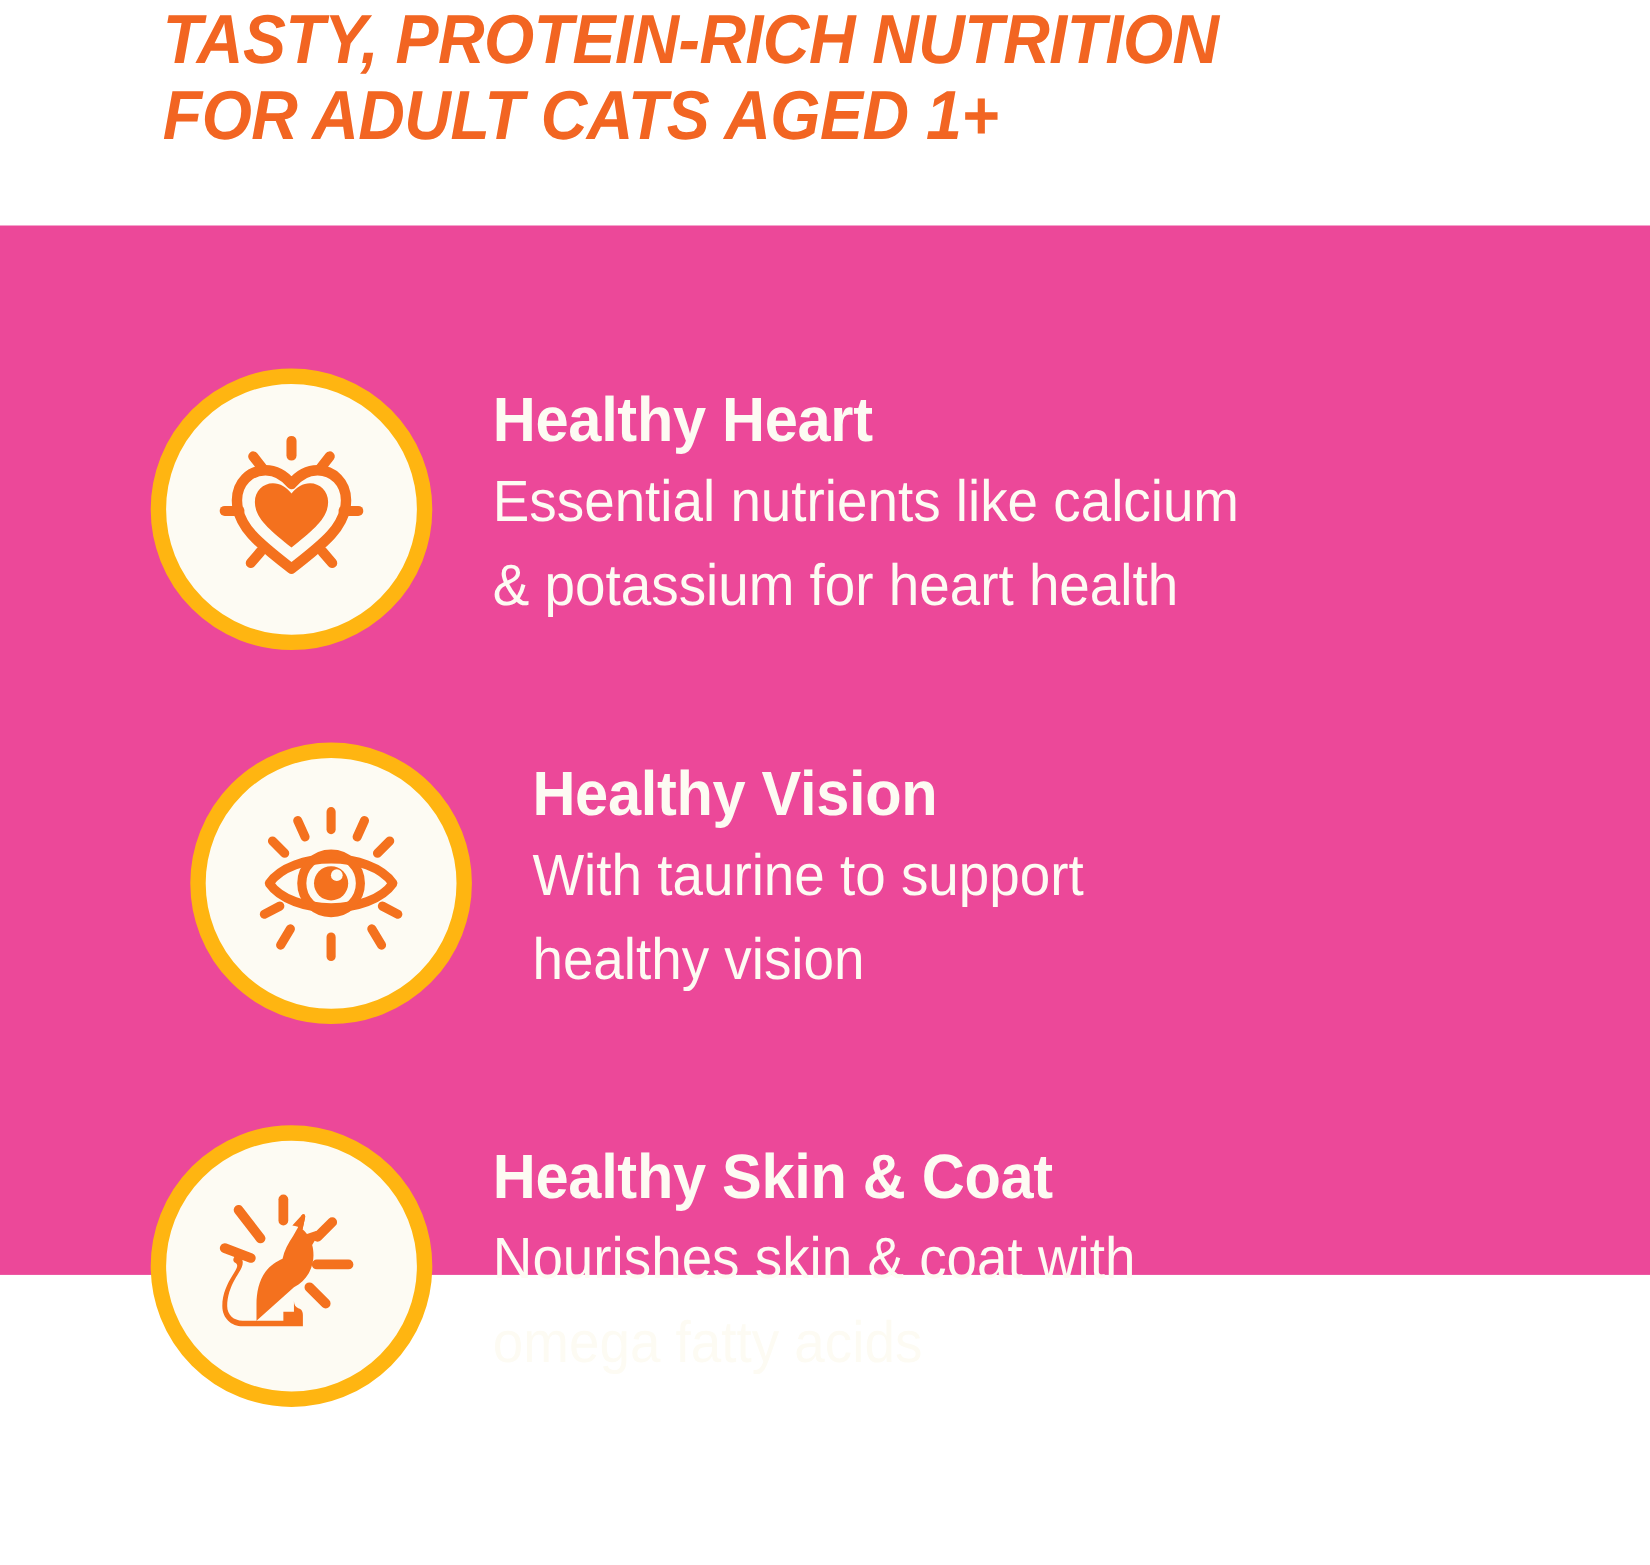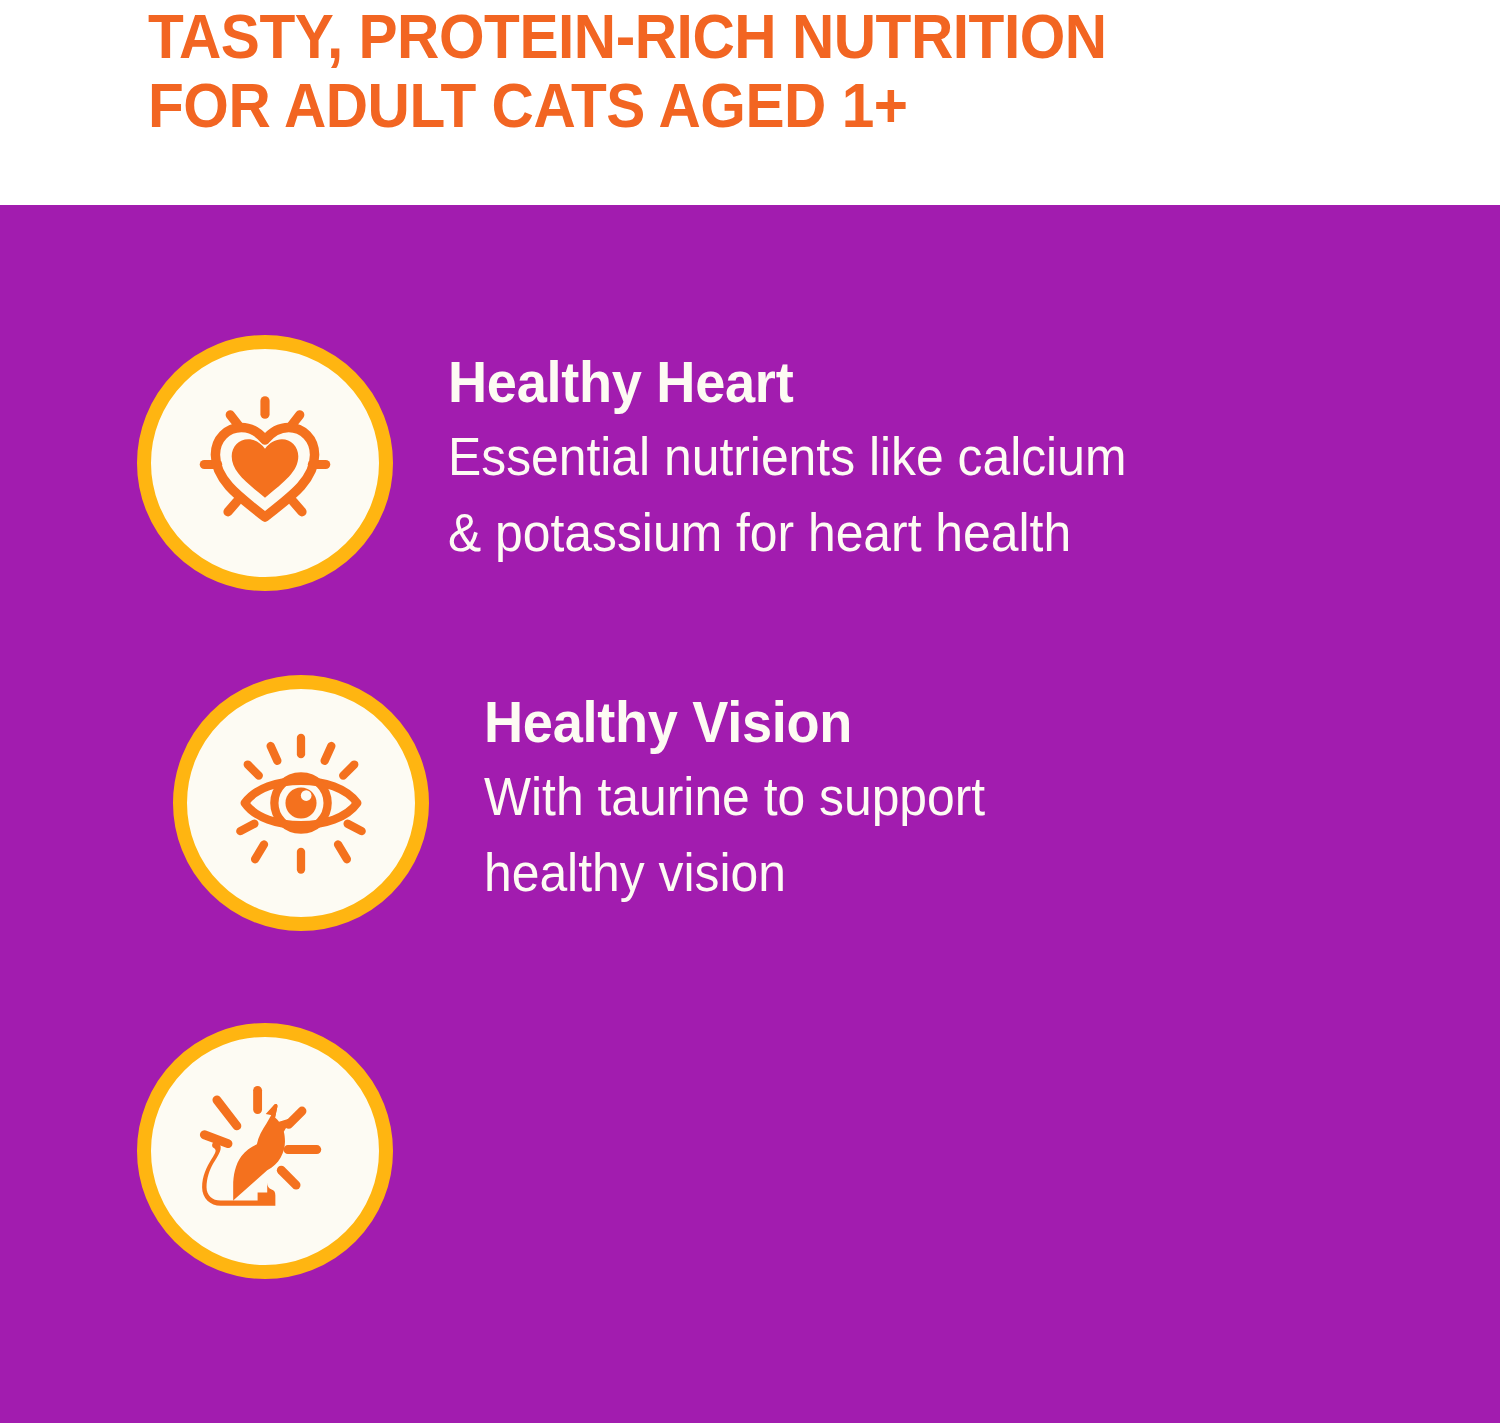--- a/index.html
+++ b/index.html
@@ -25,42 +25,43 @@
   .header {
     position: absolute;
     left: 0;
     top: 0;
     width: 1500px;
     height: 205px;
     background: #ffffff;
     box-sizing: border-box;
     padding-left: 148px;
     padding-top: 2px;
+    font-style: italic;
   }
   .header-title {
     font-family: "Liberation Sans Narrow", "Liberation Sans", sans-serif;
     font-weight: bold;
     font-size: 63px;
     line-height: 69px;
     letter-spacing: -0.5px;
     color: #F26522;
     white-space: pre-line;
     transform: scaleX(0.93);
     transform-origin: left top;
     margin: 0;
   }
 
   
   .panel {
     position: absolute;
     left: 0;
     top: 205px;
     width: 1500px;
-    height: 1218px;
-    background: #a21caf;
+    height: 954px;
+    background: #ec4899;
   }
 
   
   .feature {
     position: absolute;
     left: 0;
     width: 1500px;
     display: flex;
     align-items: flex-start;
   }
@@ -256,16 +257,21 @@
                      M 51.5 63
                      L 51.5 78
                      L 45 78
                      L 45 83.5
                      L 28.5 83.5" fill="#F4711E" stroke="none"></path>
 
             <path d="M56 19 C 57.5 17.4 58.8 18.2 58.3 20.5 L 56.8 27.4 C 55 26 52.8 25.2 50.5 25 Z" fill="#F4711E"></path>
           </svg>
         </div>
       </div>
+      <div class="feature-text">
+        <div class="feature-title">Healthy Skin &amp; Coat</div>
+        <div class="feature-desc">Nourishes skin &amp; coat with
+omega fatty acids</div>
+      </div>
     </div>
 
   </div>
 </div>
 
 </body></html>

